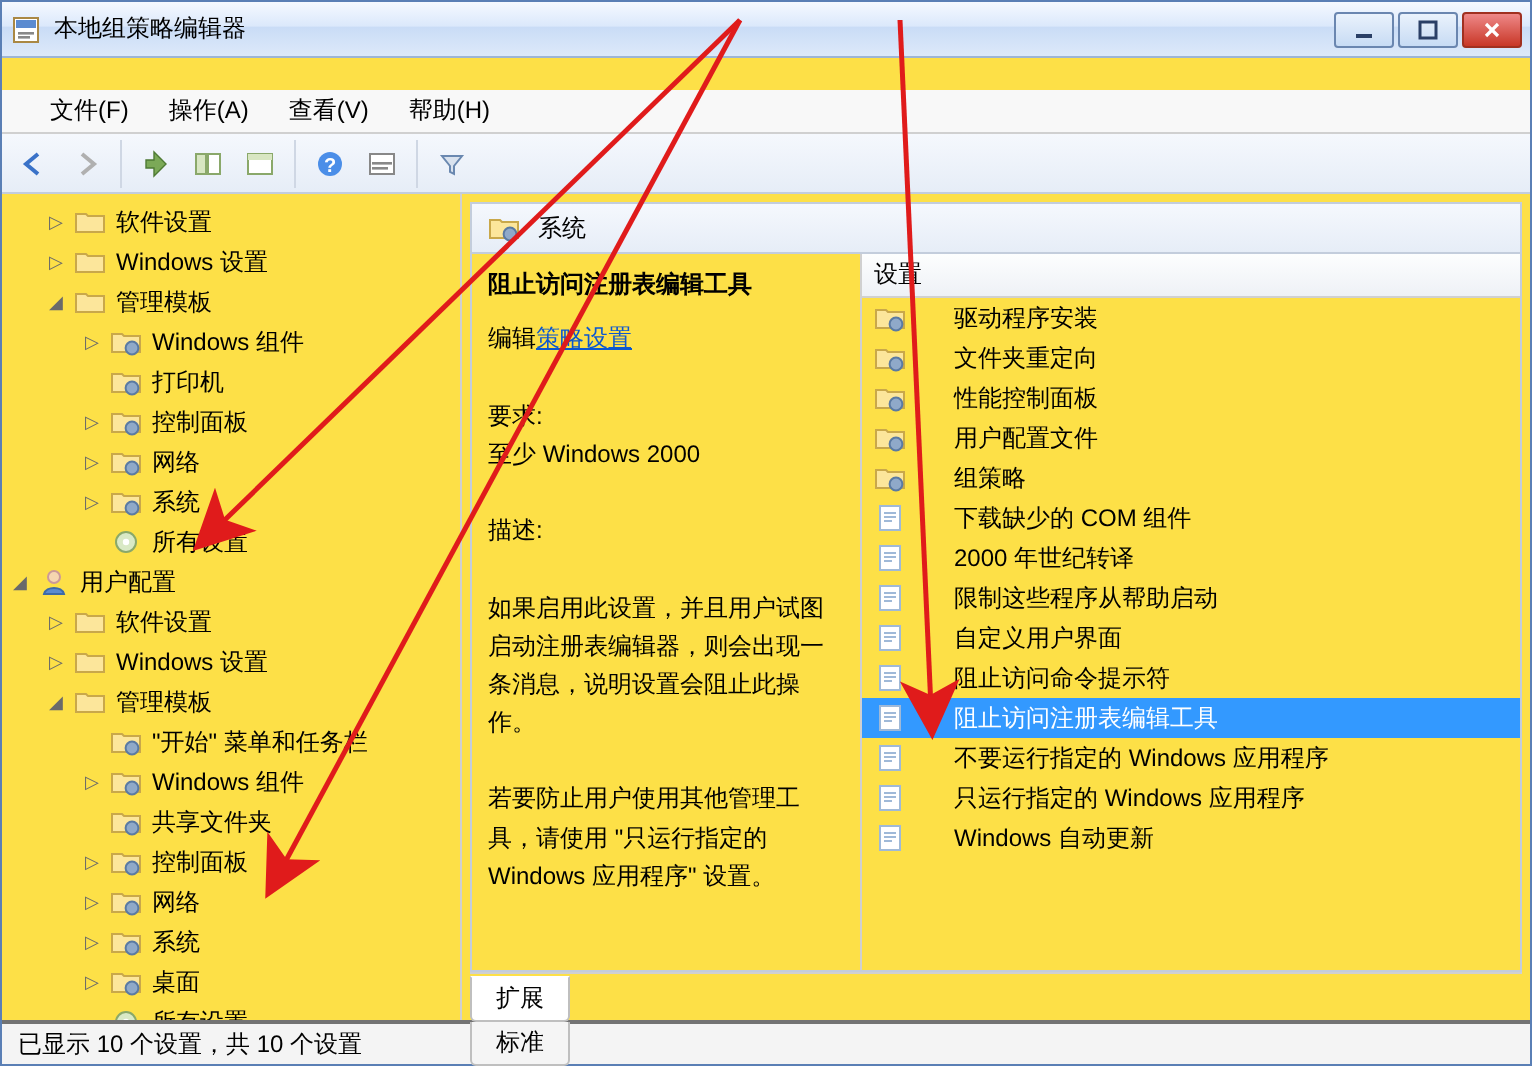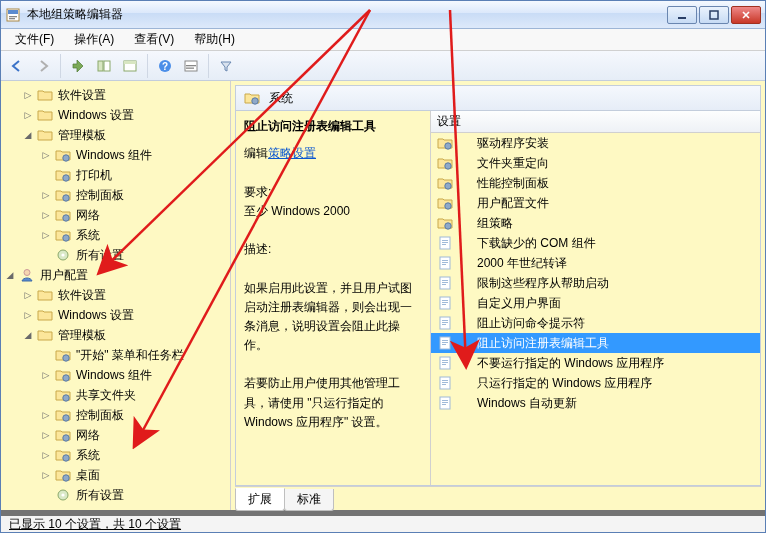--- a/index.html
+++ b/index.html
@@ -12,21 +12,21 @@
     height: 533px;
     overflow: hidden;
     position: relative;
   }
   .window {
     border: 1px solid #5a7fb5;
     width: 766px;
     height: 533px;
     display: flex;
     flex-direction: column;
-    background: #fef9c3;
+    background: #fde047;
   }
   .titlebar {
     height: 28px;
     background: linear-gradient(to bottom, #f5f9ff 0%, #dbe8fb 45%, #c9dcf6 46%, #dde9fa 100%);
     display: flex;
     align-items: center;
     padding: 0 4px;
     border-bottom: 1px solid #9db5d6;
   }
   .titlebar .app-icon {
@@ -52,22 +52,23 @@
     background: linear-gradient(#e88,#c83727);
     color: #fff;
     border-color: #a03020;
   }
   .menubar {
     height: 22px;
     background: #f8f8f8;
     border-bottom: 1px solid #d0d0d0;
     display: flex;
     align-items: center;
-    padding: 0 6px;
+    padding: 0 16px;
     gap: 4px;
+    margin-top: 16px;
   }
   .menubar span { padding: 2px 8px; cursor: default; }
   .toolbar {
     height: 30px;
     background: linear-gradient(#f5f8fd,#e6edf7);
     border-bottom: 1px solid #c3cddc;
     display: flex;
     align-items: center;
     padding: 0 4px;
     gap: 2px;
@@ -177,44 +178,44 @@
     color:#fff;
   }
   .tabs {
     height:24px;
     display:flex;
     align-items:flex-start;
     border-top:1px solid #d0d0d0;
     margin:0 4px;
     padding-top:2px;
     gap:0;
+    flex-direction:column;
   }
   .tab {
     padding:2px 12px;
     border:1px solid #bfbfbf;
     border-top:none;
     background:#f5f5f5;
     border-bottom-left-radius:3px;
     border-bottom-right-radius:3px;
     margin-right:-1px;
     position:relative;
   }
   .tab.active {
     background:#fff;
     border-top:1px solid #fff;
     margin-top:-1px;
     z-index:2;
   }
   .statusbar {
     height:22px;
-    border-top:6px solid #737373;
+    border-top:2px solid #737373;
     background:#f4f4f4;
     display:flex;align-items:center;
     padding:0 8px;
-    text-decoration:underline;
   }
   svg { display:block; }
   .arrows {
     position:absolute;
     left:0;top:0;
     width:766px;height:533px;
     pointer-events:none;
     z-index:100;
   }
 </style>

